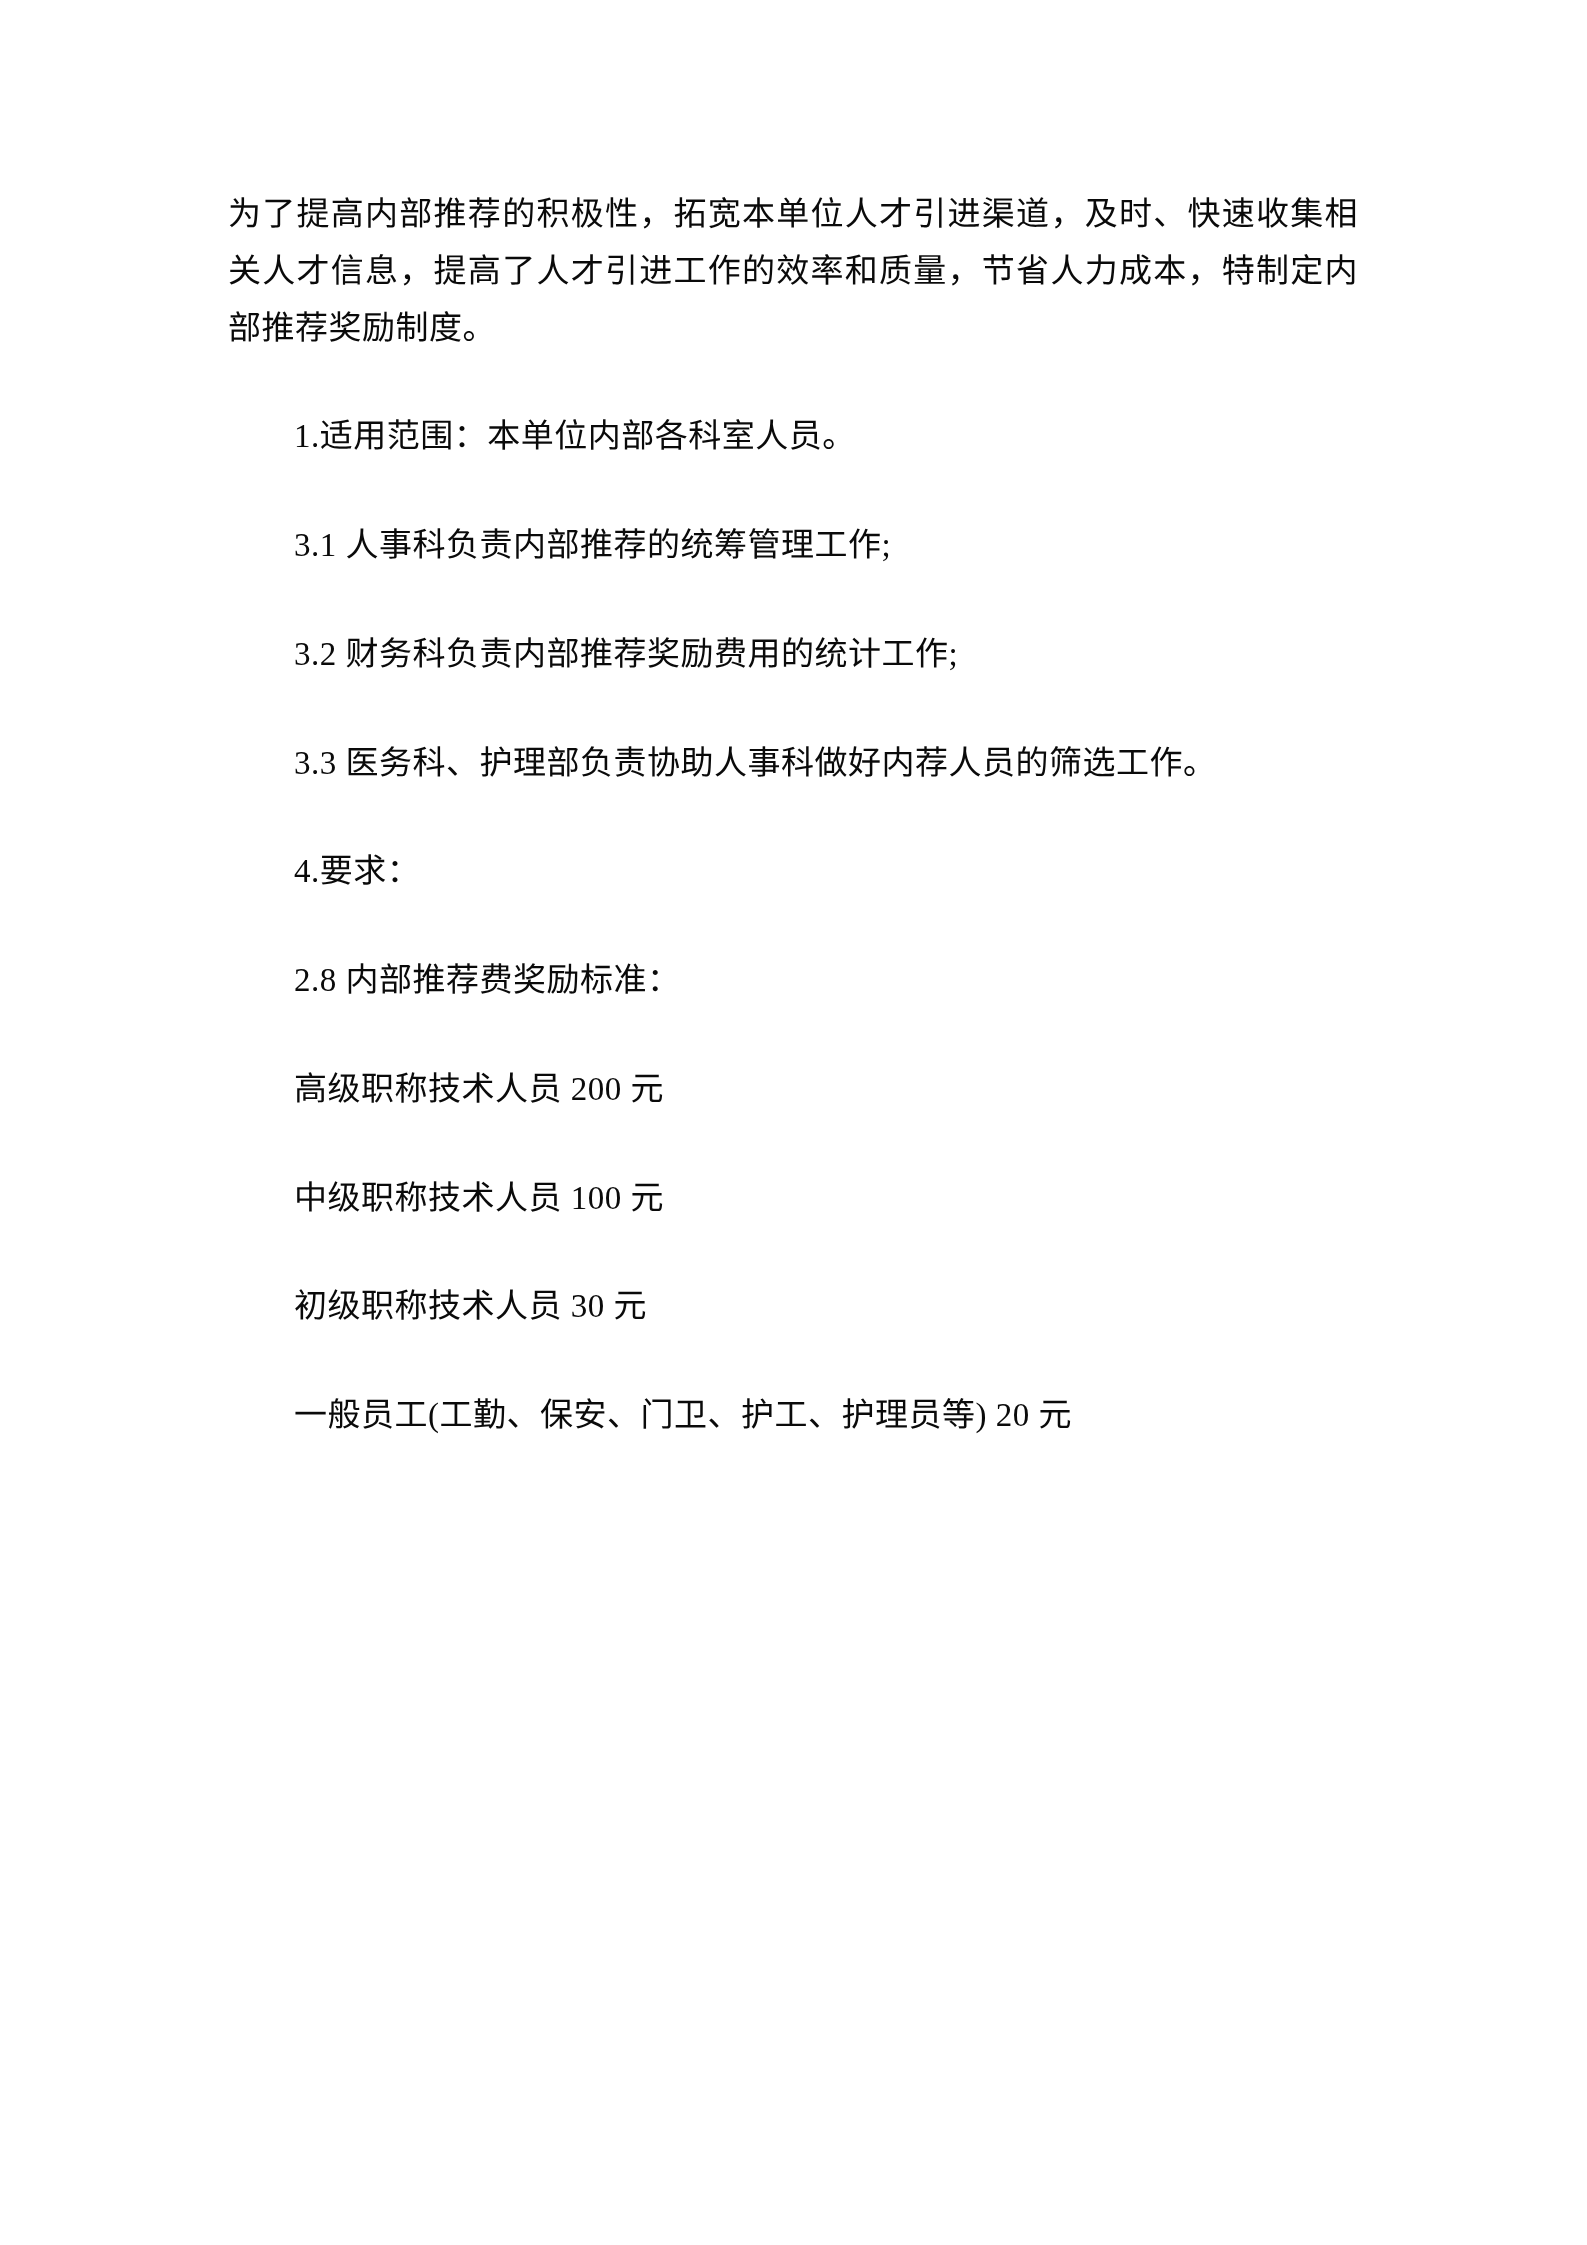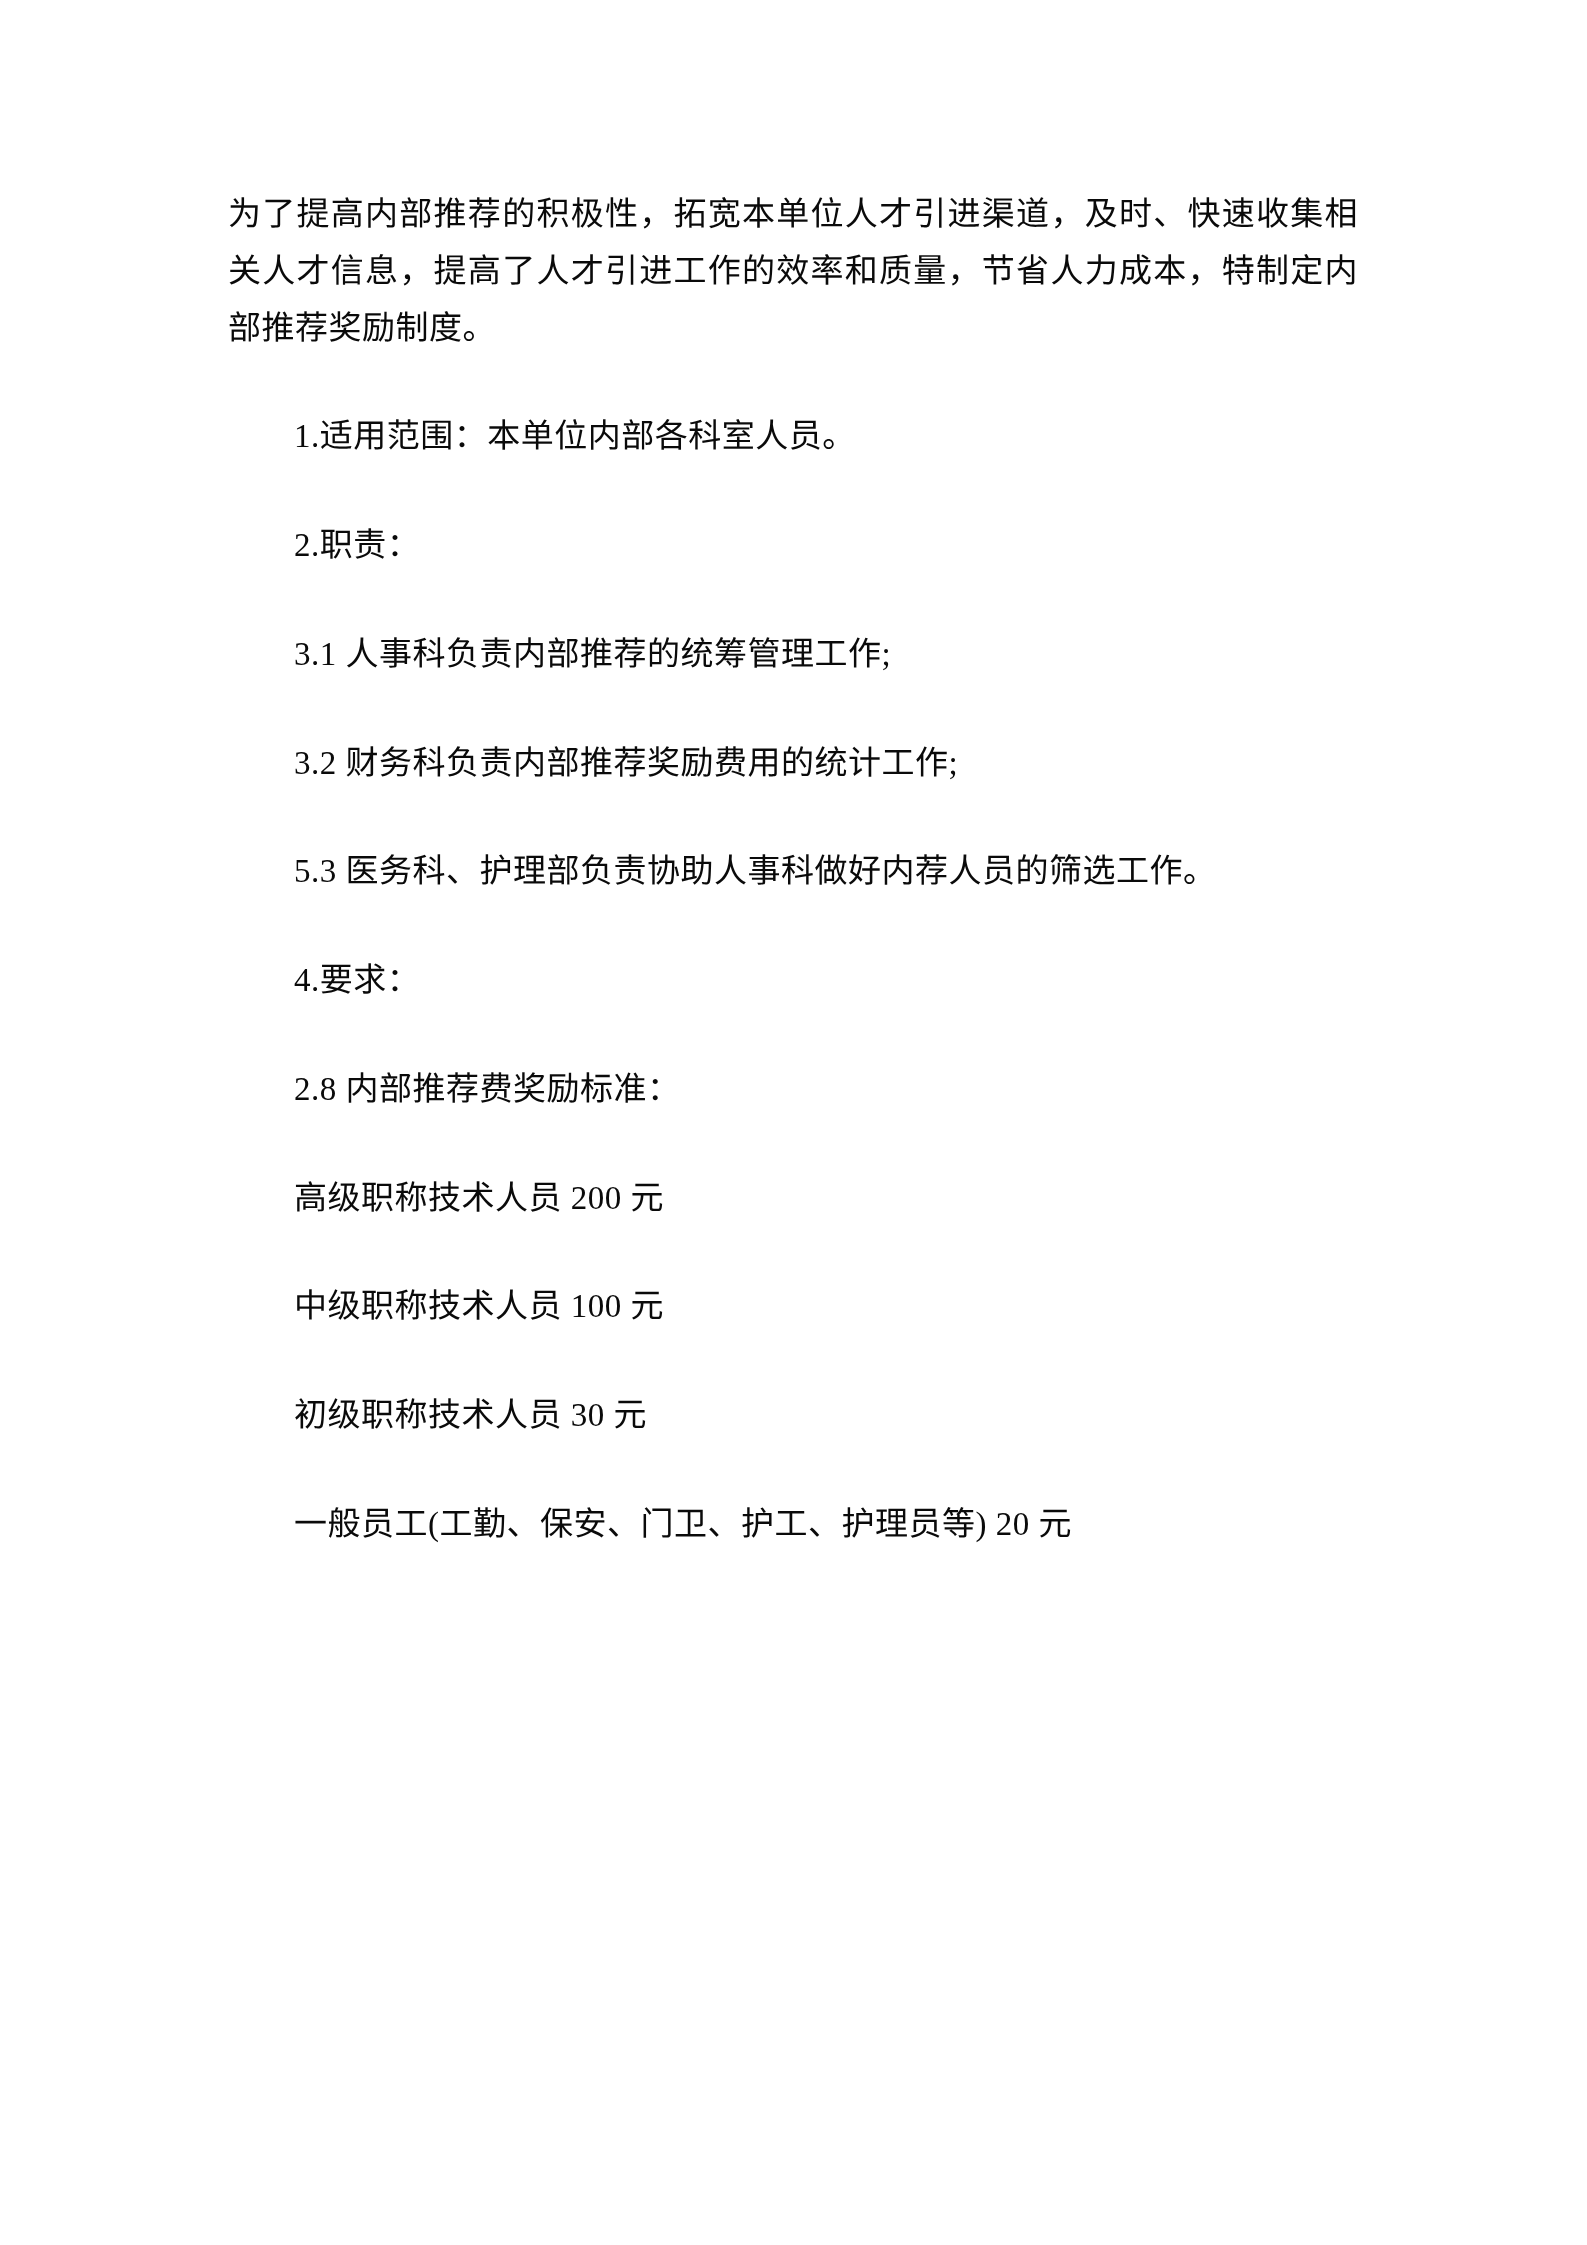--- a/index.html
+++ b/index.html
@@ -49,24 +49,23 @@
     margin-bottom: 0;
   }
 </style>
 </head>
 <body>
 
 <div class="page">
   <div class="content">
     <p class="lead">为了提高内部推荐的积极性，拓宽本单位人才引进渠道，及时、快速收集相关人才信息，提高了人才引进工作的效率和质量，节省人力成本，特制定内部推荐奖励制度。</p>
     <p class="para">1.适用范围：本单位内部各科室人员。</p>
-    <p class="para">2.职责：</p>
     <p class="para">3.1 人事科负责内部推荐的统筹管理工作;</p>
     <p class="para">3.2 财务科负责内部推荐奖励费用的统计工作;</p>
-    <p class="para">5.3 医务科、护理部负责协助人事科做好内荐人员的筛选工作。</p>
+    <p class="para">3.3 医务科、护理部负责协助人事科做好内荐人员的筛选工作。</p>
     <p class="para">4.要求：</p>
     <p class="para">2.8 内部推荐费奖励标准：</p>
     <p class="para">高级职称技术人员 200 元</p>
     <p class="para">中级职称技术人员 100 元</p>
     <p class="para">初级职称技术人员 30 元</p>
     <p class="para">一般员工(工勤、保安、门卫、护工、护理员等) 20 元</p>
   </div>
 </div>
 
 </body></html>

